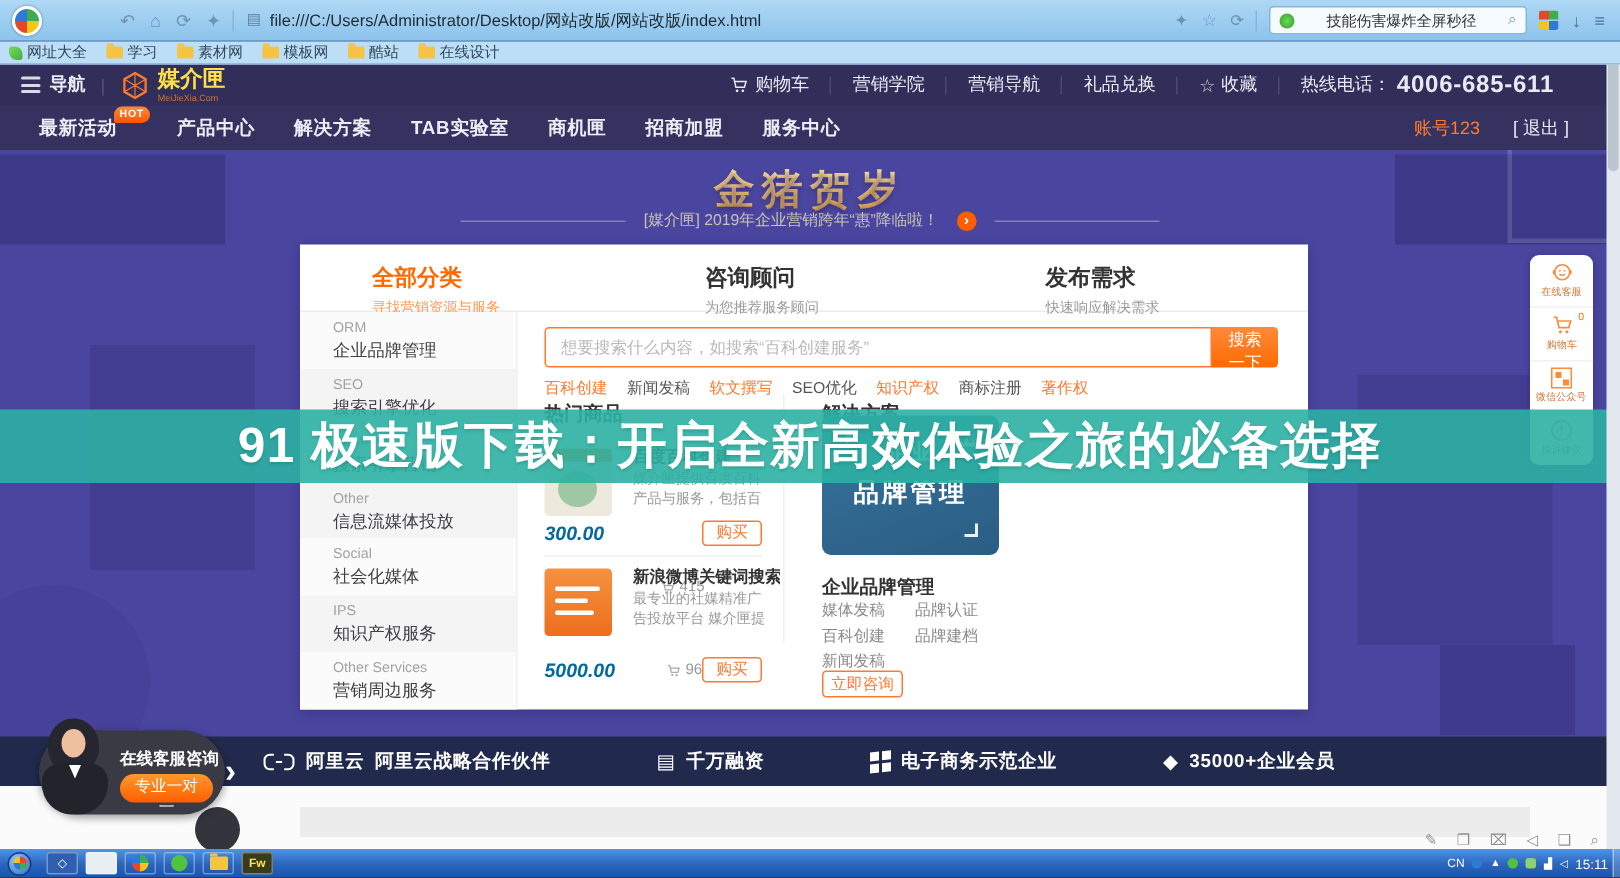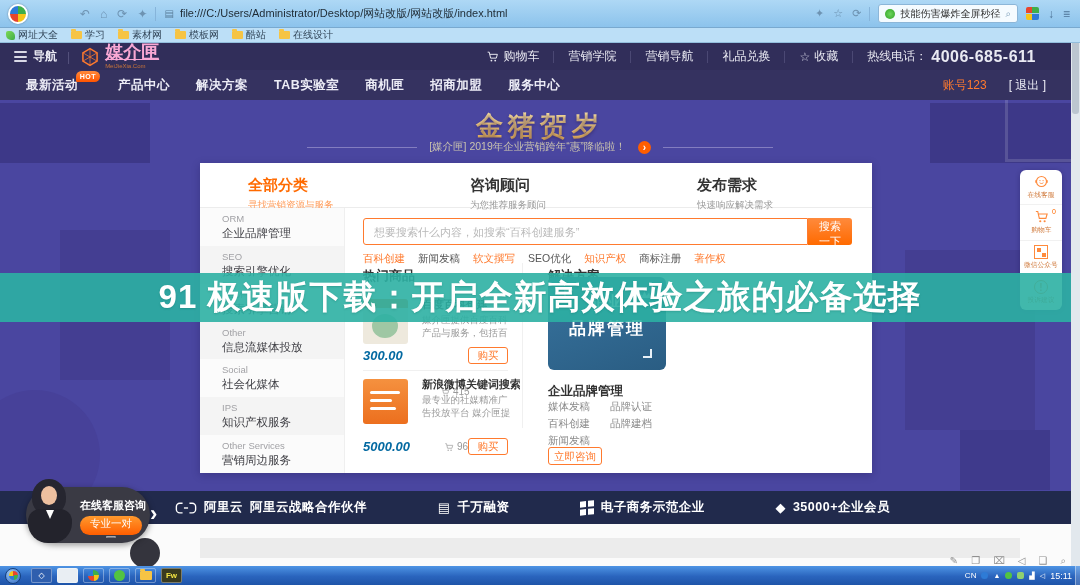--- a/index.html
+++ b/index.html
@@ -11,21 +11,21 @@
     background:linear-gradient(#aed8f5,#8cc3ec);border-bottom:1px solid #79a9cf;
     display:flex;align-items:center;z-index:60;}
   .b-logo{width:20px;height:20px;border-radius:50%;margin-left:8px;
     background:conic-gradient(#3fae49 0 90deg,#f5c518 90deg 180deg,#e8452c 180deg 270deg,#2e7bd6 270deg 360deg);
     border:2px solid #fff;box-shadow:0 0 2px rgba(0,0,0,.4);}
   .nav-glyphs{display:flex;gap:10px;margin-left:52px;color:#6e93b2;font-size:12px;}
   .chrome-sep{width:1px;height:14px;background:#86b4da;margin:0 8px;}
   .url-area{display:flex;align-items:center;gap:6px;color:#1e2a33;font-size:11px;flex:1;}
   .page-ico{color:#5b7f9c;font-size:10px;}
   .right-glyphs{display:flex;gap:9px;color:#6e93b2;font-size:11px;align-items:center;}
-  .chrome-search{display:flex;align-items:center;gap:5px;background:#f5fbff;border:1px solid #8cb6d8;
+  .chrome-search{display:flex;align-items:center;gap:21px;background:#f5fbff;border:1px solid #8cb6d8;
     border-radius:3px;height:19px;padding:0 6px;font-size:10px;color:#333;}
   .green-dot{width:10px;height:10px;border-radius:50%;background:radial-gradient(#6ed65e,#2fa126);}
   .menu-glyphs{display:flex;gap:9px;align-items:center;margin:0 10px 0 8px;color:#4d7396;font-size:12px;}
   .grid-ico{width:13px;height:13px;background:
     linear-gradient(90deg,#e8452c 50%,#3fae49 50%) 0 0/13px 6px no-repeat,
     linear-gradient(90deg,#f5c518 50%,#2e7bd6 50%) 0 7px/13px 6px no-repeat;border-radius:2px;}
   .bookmarks{position:absolute;left:0;top:28px;width:1080px;height:15px;background:#bcdff7;
     border-bottom:1px solid #93bedd;display:flex;align-items:center;gap:13px;padding-left:6px;
     font-size:10px;color:#33475a;z-index:60;}
   .bm{display:flex;align-items:center;gap:3px;}
@@ -34,21 +34,21 @@
   .folder:before{content:"";position:absolute;left:0;top:-2px;width:5px;height:2px;background:#f6c445;border-radius:1px 1px 0 0;}
 
   
   .hdr{position:absolute;left:0;top:43px;width:1080px;height:27px;background:#312e5a;
     display:flex;align-items:center;color:#e9e9f2;z-index:5;}
   .burger{display:flex;flex-direction:column;gap:2.5px;margin-left:14px;}
   .burger span{display:block;width:13px;height:2px;background:#d9d9e6;border-radius:1px;}
   .hdr-nav-label{font-size:12px;font-weight:bold;margin-left:6px;}
   .hdr-pipe{color:#57547e;margin:0 10px;font-size:12px;}
   .brand-wrap{display:flex;align-items:center;gap:5px;}
-  .brand-name{color:#f9a8d4;font-size:18px;font-weight:bold;line-height:12px;text-decoration:underline;}
+  .brand-name{color:#fde047;font-size:15px;font-weight:bold;line-height:12px;}
   .brand-sub{color:#c8743a;font-size:6px;display:block;margin-top:1px;}
   .hdr-right{margin-left:auto;display:flex;align-items:center;font-size:12px;margin-right:30px;}
   .hdr-item{display:flex;align-items:center;gap:4px;padding:0 14px;}
   .hdr-sep{width:1px;height:12px;background:#4b4874;}
   .hotline-num{font-size:16px;font-weight:bold;letter-spacing:.5px;}
   .star-g{color:#cfcfe0;font-size:12px;}
 
   
   .mnav{position:absolute;left:0;top:70px;width:1080px;height:30px;background:#353260;
     display:flex;align-items:center;color:#ececf6;font-size:12.5px;z-index:5;}

